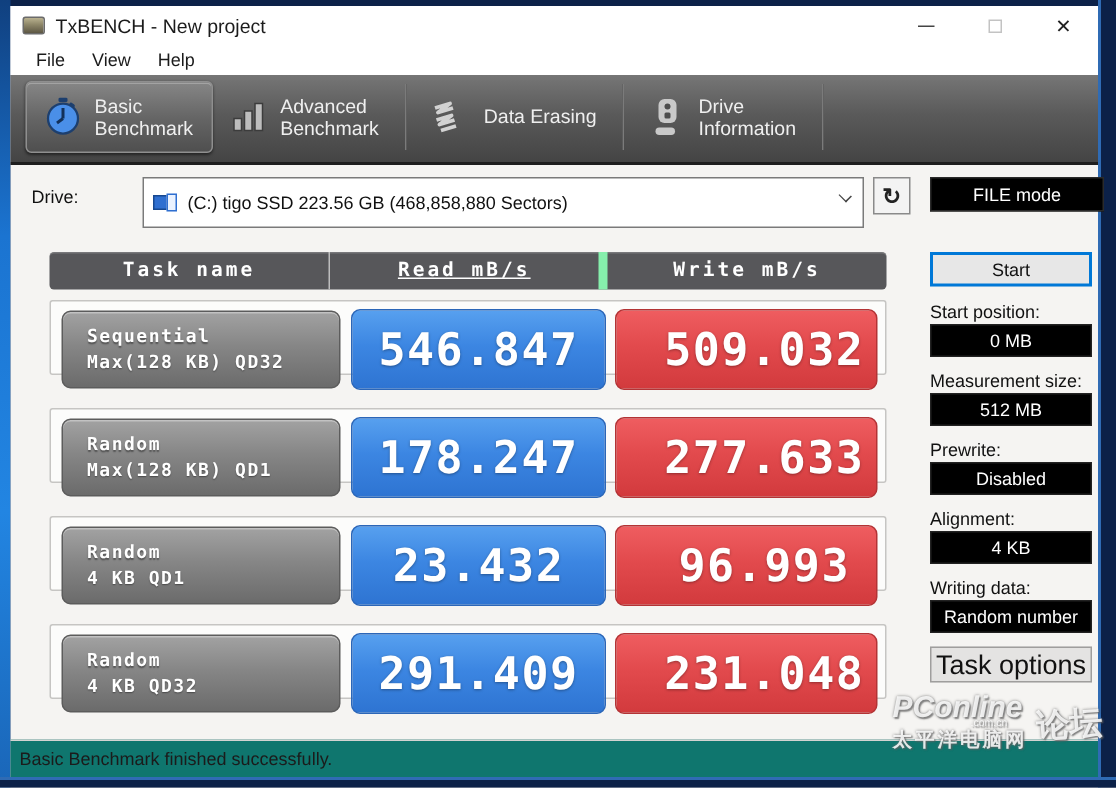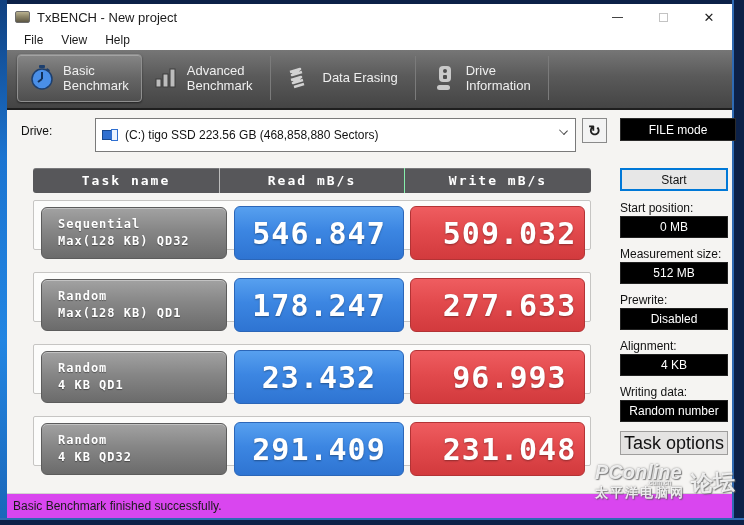--- a/index.html
+++ b/index.html
@@ -57,21 +57,21 @@
     font-size:15px; color:#222; font-weight:bold; }
   .filemode-btn { position:absolute; left:613px; top:114px; width:116px; height:23px; background:#000;
     border:1px solid #2a2a2a; color:#fff; font-size:12px; display:flex; align-items:center; justify-content:center; }
 
   
   .thead { position:absolute; left:26px; top:164px; width:558px; height:25px; background:#57575a;
     border-radius:3px; display:flex; color:#fff; font-family:"DejaVu Sans Mono", monospace;
     font-weight:bold; font-size:13px; letter-spacing:2px; box-shadow:inset 0 1px 0 rgba(255,255,255,.2); }
   .thead .col { display:flex; align-items:center; justify-content:center; }
   .thead .c0 { width:187px; border-right:1px solid #bdbdbd;text-align:right; }
-  .thead .c1 { width:185px; border-right:1px solid #86efac; }
+  .thead .c1 { width:185px; border-right:6px solid #86efac;text-decoration:underline; }
   .thead .c2 { width:186px; }
 
   .row { position:absolute; left:26px; width:558px; height:50px; background:#fcfcfb;
     border:1px solid #c6c5c3; border-radius:2px; }
   .row .task { position:absolute; left:7px; top:6px; width:186px; height:52px; border-radius:6px;
     background:linear-gradient(to bottom,#a2a2a2 0%,#868686 45%,#6b6b6b 100%);
     border:1px solid #5c5c5c; box-shadow:inset 0 1px 0 rgba(255,255,255,.35);
     color:#fff; font-family:"DejaVu Sans Mono", monospace; font-weight:bold; font-size:12px;
     line-height:1.45; display:flex; flex-direction:column; justify-content:center; padding-left:16px;
     letter-spacing:1px; text-shadow:0 1px 1px rgba(0,0,0,.4); }
@@ -87,21 +87,21 @@
   
   .start-btn { position:absolute; left:613px; top:164px; width:108px; height:23px; background:#e7e7e7;
     border:2px solid #0078d7; font-size:12px; color:#111; display:flex; align-items:center; justify-content:center; }
   .fld-label { position:absolute; left:613px; font-size:12px; color:#111; }
   .fld-value { position:absolute; left:613px; width:108px; height:22px; background:#000; color:#fff;
     font-size:12px; display:flex; align-items:center; justify-content:center; border:1px solid #222; }
   .panel-btn { position:absolute; left:613px; width:108px; height:24px; background:#e4e3e2;
     border:1px solid #9f9e9d; font-size:18px; color:#111; display:flex; align-items:center; justify-content:center; }
 
   
-  .statusbar { position:absolute; left:0; top:489px; width:100%; height:25px; background:#d946ef;
+  .statusbar { position:absolute; left:0; top:489px; width:100%; height:25px; background:#0f766e;
     border-top:1px solid #d4d3d1; display:flex; align-items:center; padding-left:6px;
     font-size:12px; color:#1b1b1b; }
 
   
   .watermark { position:absolute; left:595px; top:462px; width:150px; pointer-events:none;
     color:rgba(255,255,255,.85); text-shadow:0 0 2px rgba(110,110,110,.9), 1px 1px 1px rgba(90,90,90,.7);
     z-index:50; display:flex; align-items:flex-start; gap:6px; }
   .wm-left { display:flex; flex-direction:column; line-height:1.05; }
   .wm-main { font-size:20px; font-weight:bold; font-style:italic; }
   .wm-sub { font-size:7px; margin-left:52px; margin-top:-4px; }

